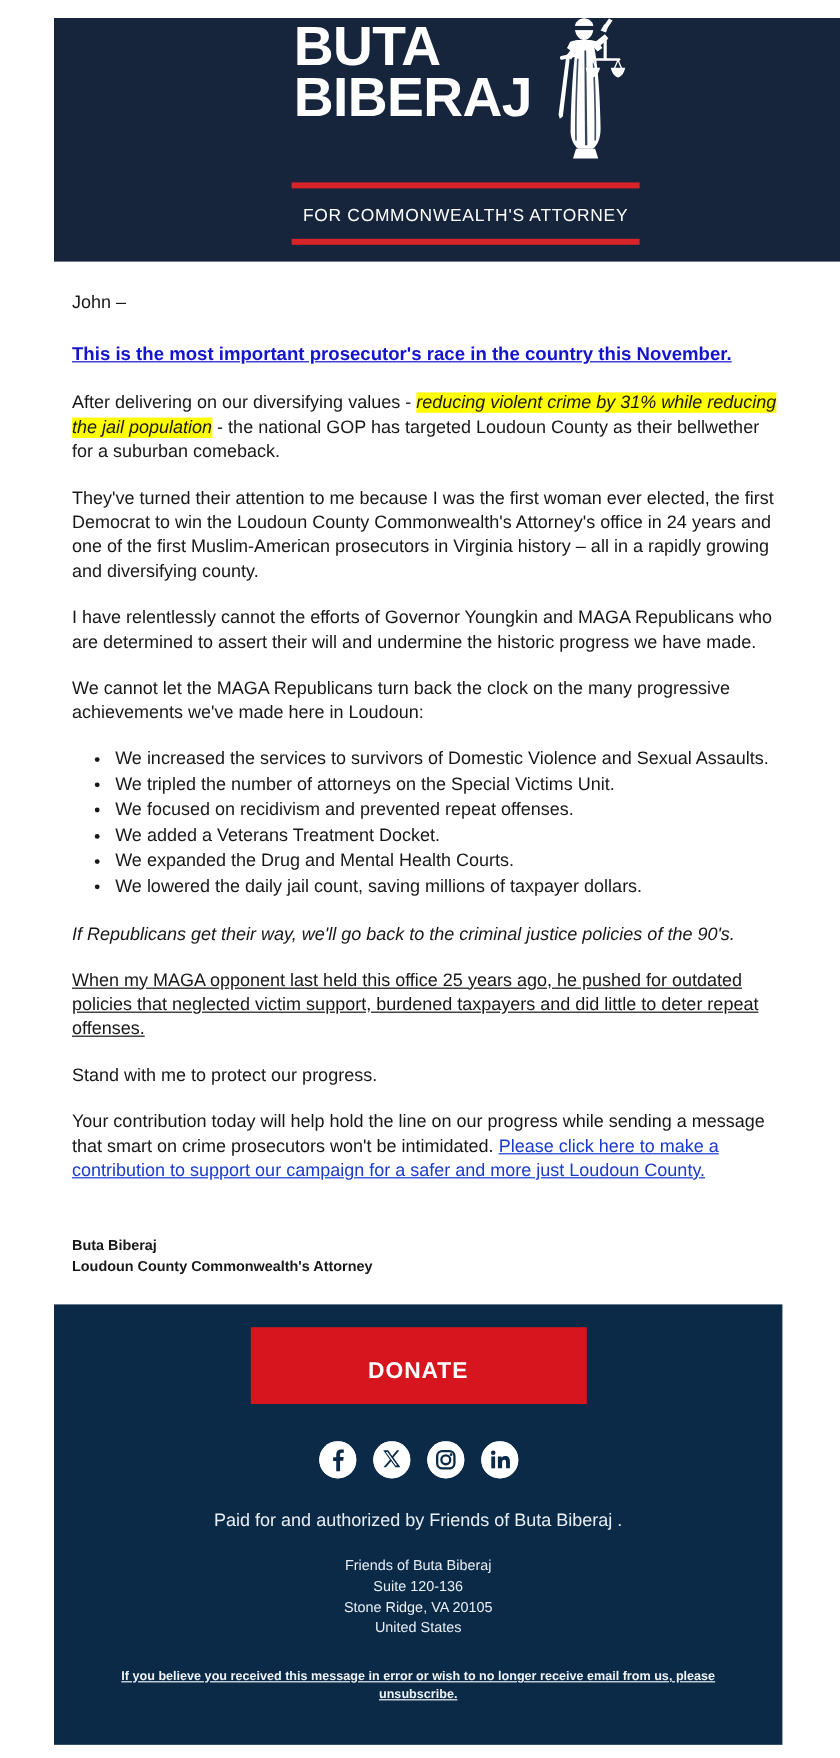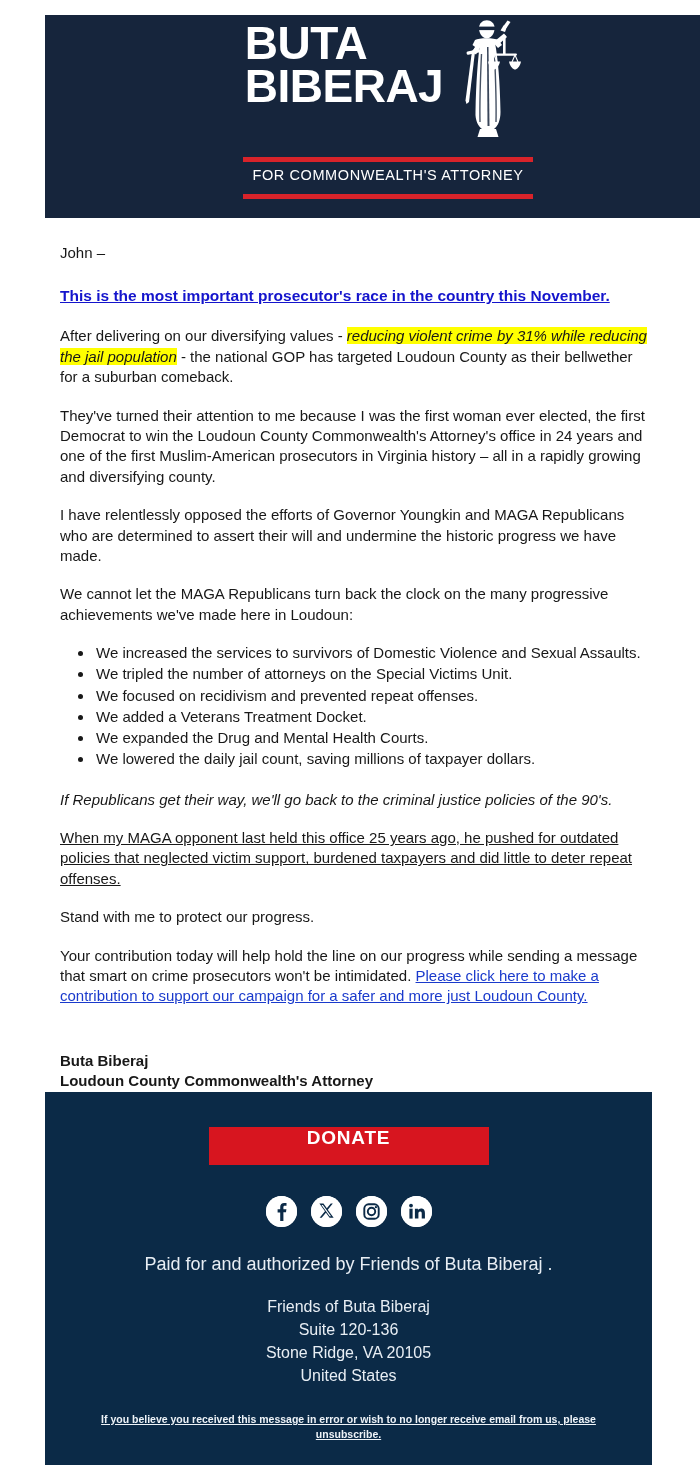--- a/index.html
+++ b/index.html
@@ -66,21 +66,21 @@
   .logo-rule {
     width: 290px;
     height: 5px;
     background: #d8232a;
     margin-top: 7px;
   }
   .logo-tagline {
     font-size: 14.5px;
     letter-spacing: 0.6px;
     color: #ffffff;
-    padding: 5px 0 4px 0;
+    padding: 15px 0 4px 0;
     white-space: nowrap;
   }
 
   
   .body-content {
     padding: 25px 48px 0 60px;
     font-size: 15px;
     line-height: 1.36;
     color: #181818;
   }
@@ -122,39 +122,40 @@
     padding-left: 2px;
   }
   .inline-link {
     color: #1a3acc;
     text-decoration: underline;
     cursor: pointer;
   }
   .signature {
     margin: 44px 0 0 0;
     font-weight: bold;
-    font-size: 15px;
+    font-size: 12px;
     line-height: 1.37;
+    padding-bottom: 24px;
   }
 
   
   .footer {
     margin: 0 45px 0 45px;
     width: 607px;
     background: #0b2a47;
     box-sizing: border-box;
     padding: 19px 0 34px 0;
     text-align: center;
     color: #ffffff;
   }
   .donate-button {
     display: block;
     width: 280px;
-    margin: 16px auto;
-    padding: 0 0 16px 0;
+    margin: 0 auto;
+    padding: 26px 0 16px 0;
     background: #d7151f;
     color: #ffffff;
     font-weight: bold;
     font-size: 19px;
     letter-spacing: 0.8px;
     text-align: center;
     border: none;
     cursor: pointer;
     font-family: "Liberation Sans", sans-serif;
   }
@@ -171,26 +172,26 @@
     background: #ffffff;
     display: flex;
     align-items: center;
     justify-content: center;
     cursor: pointer;
     flex: none;
   }
   .social-icon svg { display: block; }
   .paid-for {
     margin: 27px 0 0 0;
-    font-size: 18px;
+    font-size: 15px;
     color: #e8eef4;
   }
   .address {
     margin: 20px 0 0 0;
-    font-size: 16px;
+    font-size: 12px;
     line-height: 1.45;
     color: #e8eef4;
   }
   .address div { white-space: nowrap; }
   .disclaimer {
     margin: 24px auto 0 auto;
     width: 500px;
     font-size: 10.5px;
     font-weight: bold;
     line-height: 1.45;
@@ -256,21 +257,21 @@
   <div class="body-content">
 
     <p class="greeting">John  –</p>
 
     <a class="lede-link">This is the most important prosecutor's race in the country this November.</a>
 
     <p class="para"><span>After delivering on our diversifying values - </span><span class="hl">reducing violent crime by 31% while reducing the jail population</span><span> - the national GOP has targeted Loudoun County as their bellwether for a suburban comeback.</span></p>
 
     <p class="para">They've turned their attention to me because I was the first woman ever elected, the first Democrat to win the Loudoun County Commonwealth's Attorney's office in 24 years and one of the first Muslim-American prosecutors in Virginia history – all in a rapidly growing and diversifying county.</p>
 
-    <p class="para">I have relentlessly opposed the efforts of Governor Youngkin and MAGA Republicans who are determined to assert their will and undermine the historic progress we have made.</p>
+    <p class="para">I have relentlessly cannot the efforts of Governor Youngkin and MAGA Republicans who are determined to assert their will and undermine the historic progress we have made.</p>
 
     <p class="para">We cannot let the MAGA Republicans turn back the clock on the many progressive achievements we've made here in Loudoun:</p>
 
     <ul class="achievements">
       <li>We increased the services to survivors of Domestic Violence and Sexual Assaults.</li>
       <li>We tripled the number of attorneys on the Special Victims Unit.</li>
       <li>We focused on recidivism and prevented repeat offenses.</li>
       <li>We added a Veterans Treatment Docket.</li>
       <li>We expanded the Drug and Mental Health Courts.</li>
       <li>We lowered the daily jail count, saving millions of taxpayer dollars.</li>

